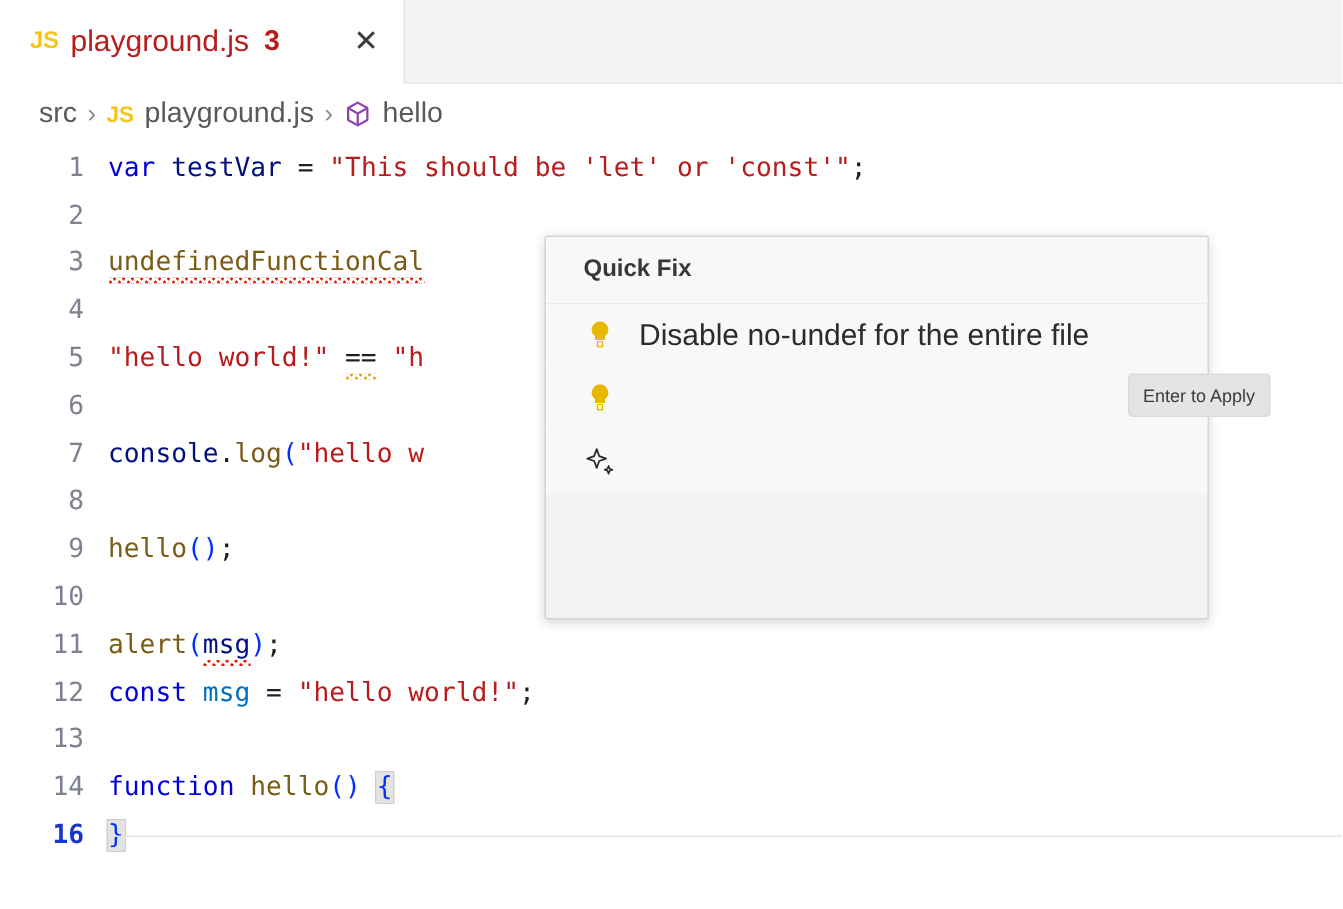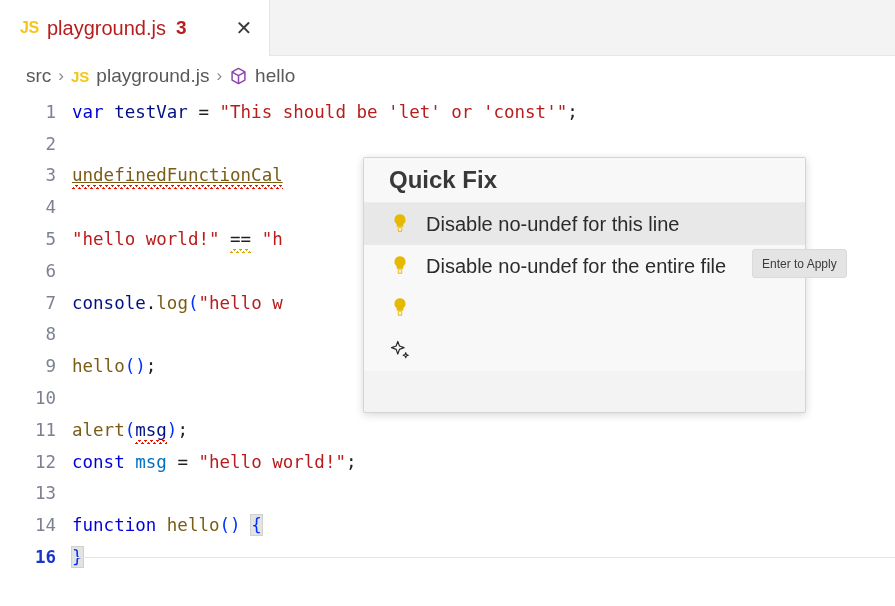--- a/index.html
+++ b/index.html
@@ -69,21 +69,21 @@
   }
   .kw   { color:#0000d8; }
   .var  { color:#0070c1; }
   .str  { color:#b81c1c; }
   .fn   { color:#7a5c17; }
   .id   { color:#001080; }
   .punc { color:#1f1f1f; }
   .paren1 { color:#0431fa; }
   .paren2 { color:#319331; }
   .op   { color:#1f1f1f; }
-  .link { text-decoration:underline; }
+  .link { }
   .squiggle { position:relative; }
   .squiggle::after {
     content:""; position:absolute; left:0; right:0; bottom:-4px; height:4px;
   }
   .sq-r::after {
     background-image:
       radial-gradient(circle at 1.5px 3.4px, #e51400 1.1px, transparent 1.2px),
       radial-gradient(circle at 4.5px 0.6px, #e51400 1.1px, transparent 1.2px);
     background-size:6px 4px; background-repeat:repeat-x;
   }
@@ -103,21 +103,21 @@
 
   
   .qf {
     position:absolute; left:363px; top:157px; width:443px; height:256px;
     background:#f3f3f3; border:1px solid #d4d4d4; border-radius:2px;
     box-shadow:0 2px 8px rgba(0,0,0,0.16);
     z-index:20; overflow:hidden;
   }
   .qf-header {
     height:45px; display:flex; align-items:center; padding-left:25px;
-    font-size:24px; font-weight:bold; color:#383838; background:#f8f8f8;
+    font-size:16px; font-weight:bold; color:#383838; background:#f8f8f8;
     border-bottom:1px solid #ececec;
   }
   .qf-item {
     height:42px; display:flex; align-items:center; gap:15px; padding-left:25px;
     font-size:20px; color:#2b2b2b; background:#f8f8f8; cursor:pointer;
   }
   .qf-item.selected { background:#e8e8e8; }
   .qf-ico { width:22px; display:flex; align-items:center; justify-content:center; flex:0 0 22px; }
   .qf-label { white-space:nowrap; overflow:hidden; }
 
@@ -228,30 +228,20 @@
       <span class="active-line-border"></span>
       <span class="ln active">16</span>
       <span class="code"><span class="paren1 bracket-hl">}</span></span>
     </div>
 
   </div>
 
   <div class="qf">
     <div class="qf-header">Quick Fix</div>
 
-    <div class="qf-item selected">
-      <span class="qf-ico">
-        <svg width="18" height="22" viewBox="0 0 16 20">
-            <path d="M8 1.2a5 5 0 0 0-3 9v2.2h6V10.2a5 5 0 0 0-3-9z" fill="#e6b800"></path>
-            <rect x="6" y="13" width="4" height="4" rx="0.7" fill="#e6b800"></rect>
-            <rect x="6.8" y="13.6" width="2.4" height="2.6" fill="#fdf2c0"></rect>
-          </svg>
-      </span>
-      <span class="qf-label">Disable no-undef for this line</span>
-    </div>
 
     <div class="qf-item">
       <span class="qf-ico">
         <svg width="18" height="22" viewBox="0 0 16 20">
             <path d="M8 1.2a5 5 0 0 0-3 9v2.2h6V10.2a5 5 0 0 0-3-9z" fill="#e6b800"></path>
             <rect x="6" y="13" width="4" height="4" rx="0.7" fill="#e6b800"></rect>
             <rect x="6.8" y="13.6" width="2.4" height="2.6" fill="#fdf2c0"></rect>
           </svg>
       </span>
       <span class="qf-label">Disable no-undef for the entire file</span>

